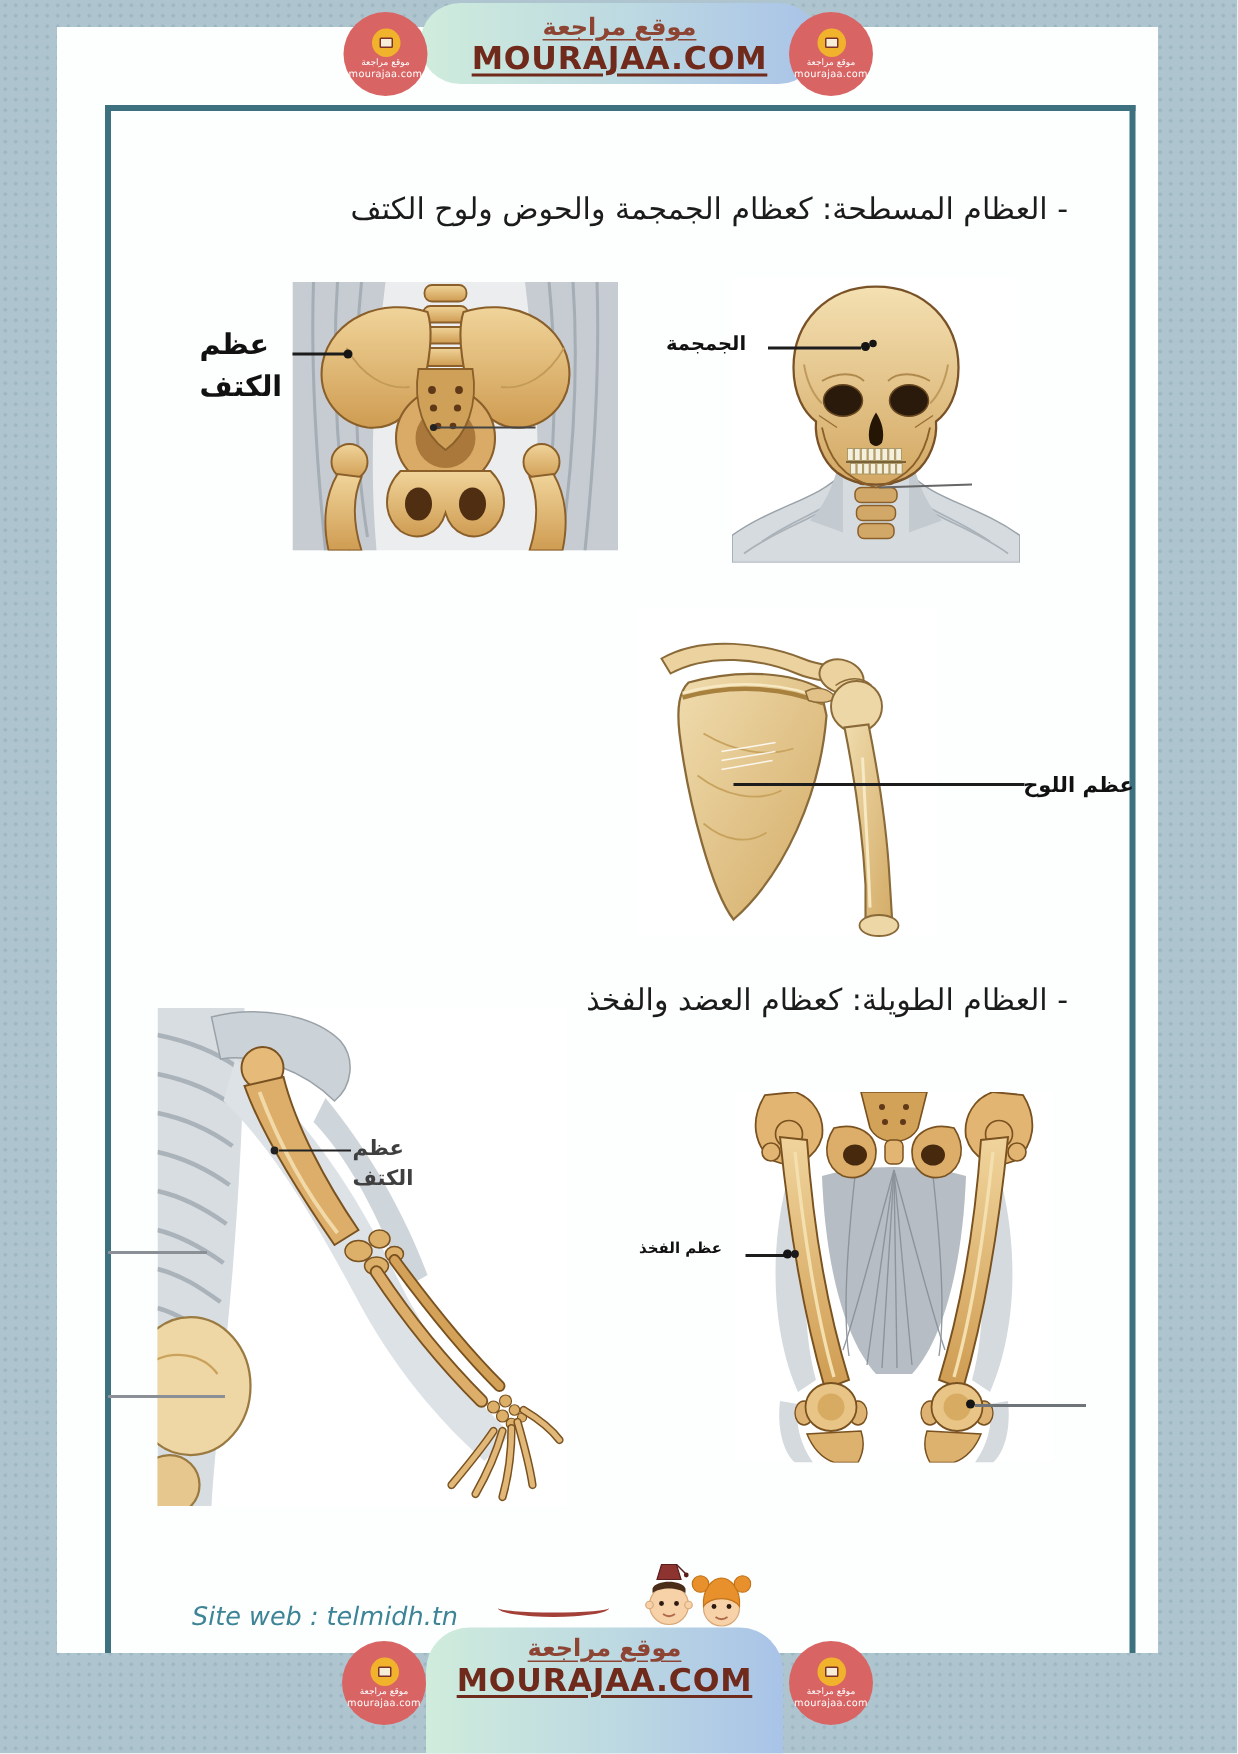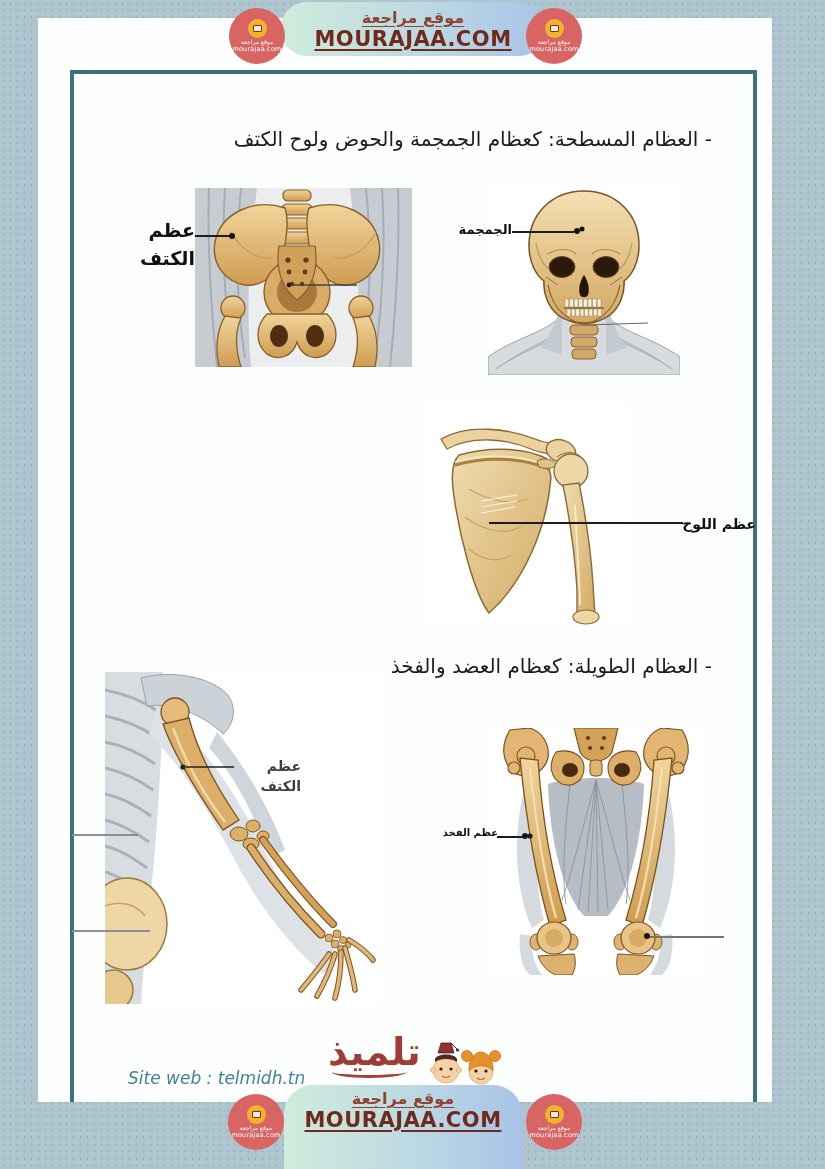--- a/index.html
+++ b/index.html
@@ -11,21 +11,21 @@
     background-size:7px 7px; }
   .page { position:absolute; left:38px; top:18px; width:734px; height:1084px; background:#fdfefe; }
   .frame { position:absolute; left:70px; top:70px; width:687px; height:1032px;
     border:4px solid #3e7180; border-bottom:none; }
   .heading { position:absolute; direction:rtl; text-align:right; color:#1b1b1b;
     font-size:20px; line-height:1.5; letter-spacing:0; }
   #heading-flat { left:90px; top:124px; width:622px; }
   #heading-long { left:90px; top:651px; width:622px; }
   .fig { position:absolute; }
   .fig svg { display:block; width:100%; height:100%; }
-  .bone-label { position:absolute; direction:rtl; font-weight:bold; color:#111; text-align:right; line-height:1.45; }
+  .bone-label { position:absolute; direction:rtl; font-weight:bold; color:#111; text-align:left; line-height:1.45; }
   #label-pelvis { left:133px; top:217px; width:62px; font-size:19px; }
   #label-skull  { left:444px; top:221px; width:68px; font-size:13px; }
   #label-scapula{ left:682px; top:514px; width:74px; font-size:14px; text-align:center; }
   #label-humerus{ left:235px; top:756px; width:66px; font-size:14px; color:#3f3f3f; }
   #label-femur  { left:426px; top:826px; width:72px; font-size:10px; }
   .lead { position:absolute; height:2px; background:#1c1c1c; }
   .lead.gray { background:#8a9096; height:1.5px; }
   .dot { position:absolute; width:6px; height:6px; border-radius:50%; background:#151515; }
   #ll-pelvis { left:195px; top:235px; width:35px; } #dot-pelvis { left:229px; top:233px; }
   #ll-skull  { left:512px; top:231px; width:62px; } #dot-skull  { left:574px; top:228px; }
@@ -343,21 +343,20 @@
       <path d="M164,228 C160,238 154,244 146,247 H130 C126,240 126,232 128,226 Z" fill="#ddb26e" stroke="#7a5220" stroke-width="1"></path>
       <circle cx="40" cy="108" r="2.6" fill="#1a1a1a"></circle>
     </svg>
   </div>
   <div class="bone-label" id="label-femur">عظم الفخذ</div>
   <div class="lead" id="ll-femur"></div>
   <div class="dot" id="dot-femur"></div>
   <div class="lead" id="ll-knee"></div>
   <div class="dot" id="dot-knee"></div>
 
-  <div id="logo-text">تلميذ</div>
   <div id="logo-swoosh"></div>
   <svg id="logo-kids" viewBox="0 0 75 50">
     <circle cx="20" cy="30" r="13" fill="#f7d2a8" stroke="#d9a878" stroke-width=".8"></circle>
     <circle cx="7" cy="30" r="2.5" fill="#f7d2a8" stroke="#d9a878" stroke-width=".8"></circle>
     <circle cx="33" cy="30" r="2.5" fill="#f7d2a8" stroke="#d9a878" stroke-width=".8"></circle>
     <path d="M9,19 C11,13 29,13 31,19 L31,22 C26,18 14,18 9,22 Z" fill="#4a2e1a"></path>
     <path d="M12,13 L28,13 L25,3 L15,3 Z" fill="#8d3330" stroke="#5a1f1d" stroke-width=".8"></path>
     <line x1="25" y1="3" x2="31" y2="9" stroke="#5a1f1d" stroke-width="1"></line>
     <circle cx="31.5" cy="10" r="1.6" fill="#5a1f1d"></circle>
     <circle cx="15" cy="29" r="1.6" fill="#2a1a12"></circle>

